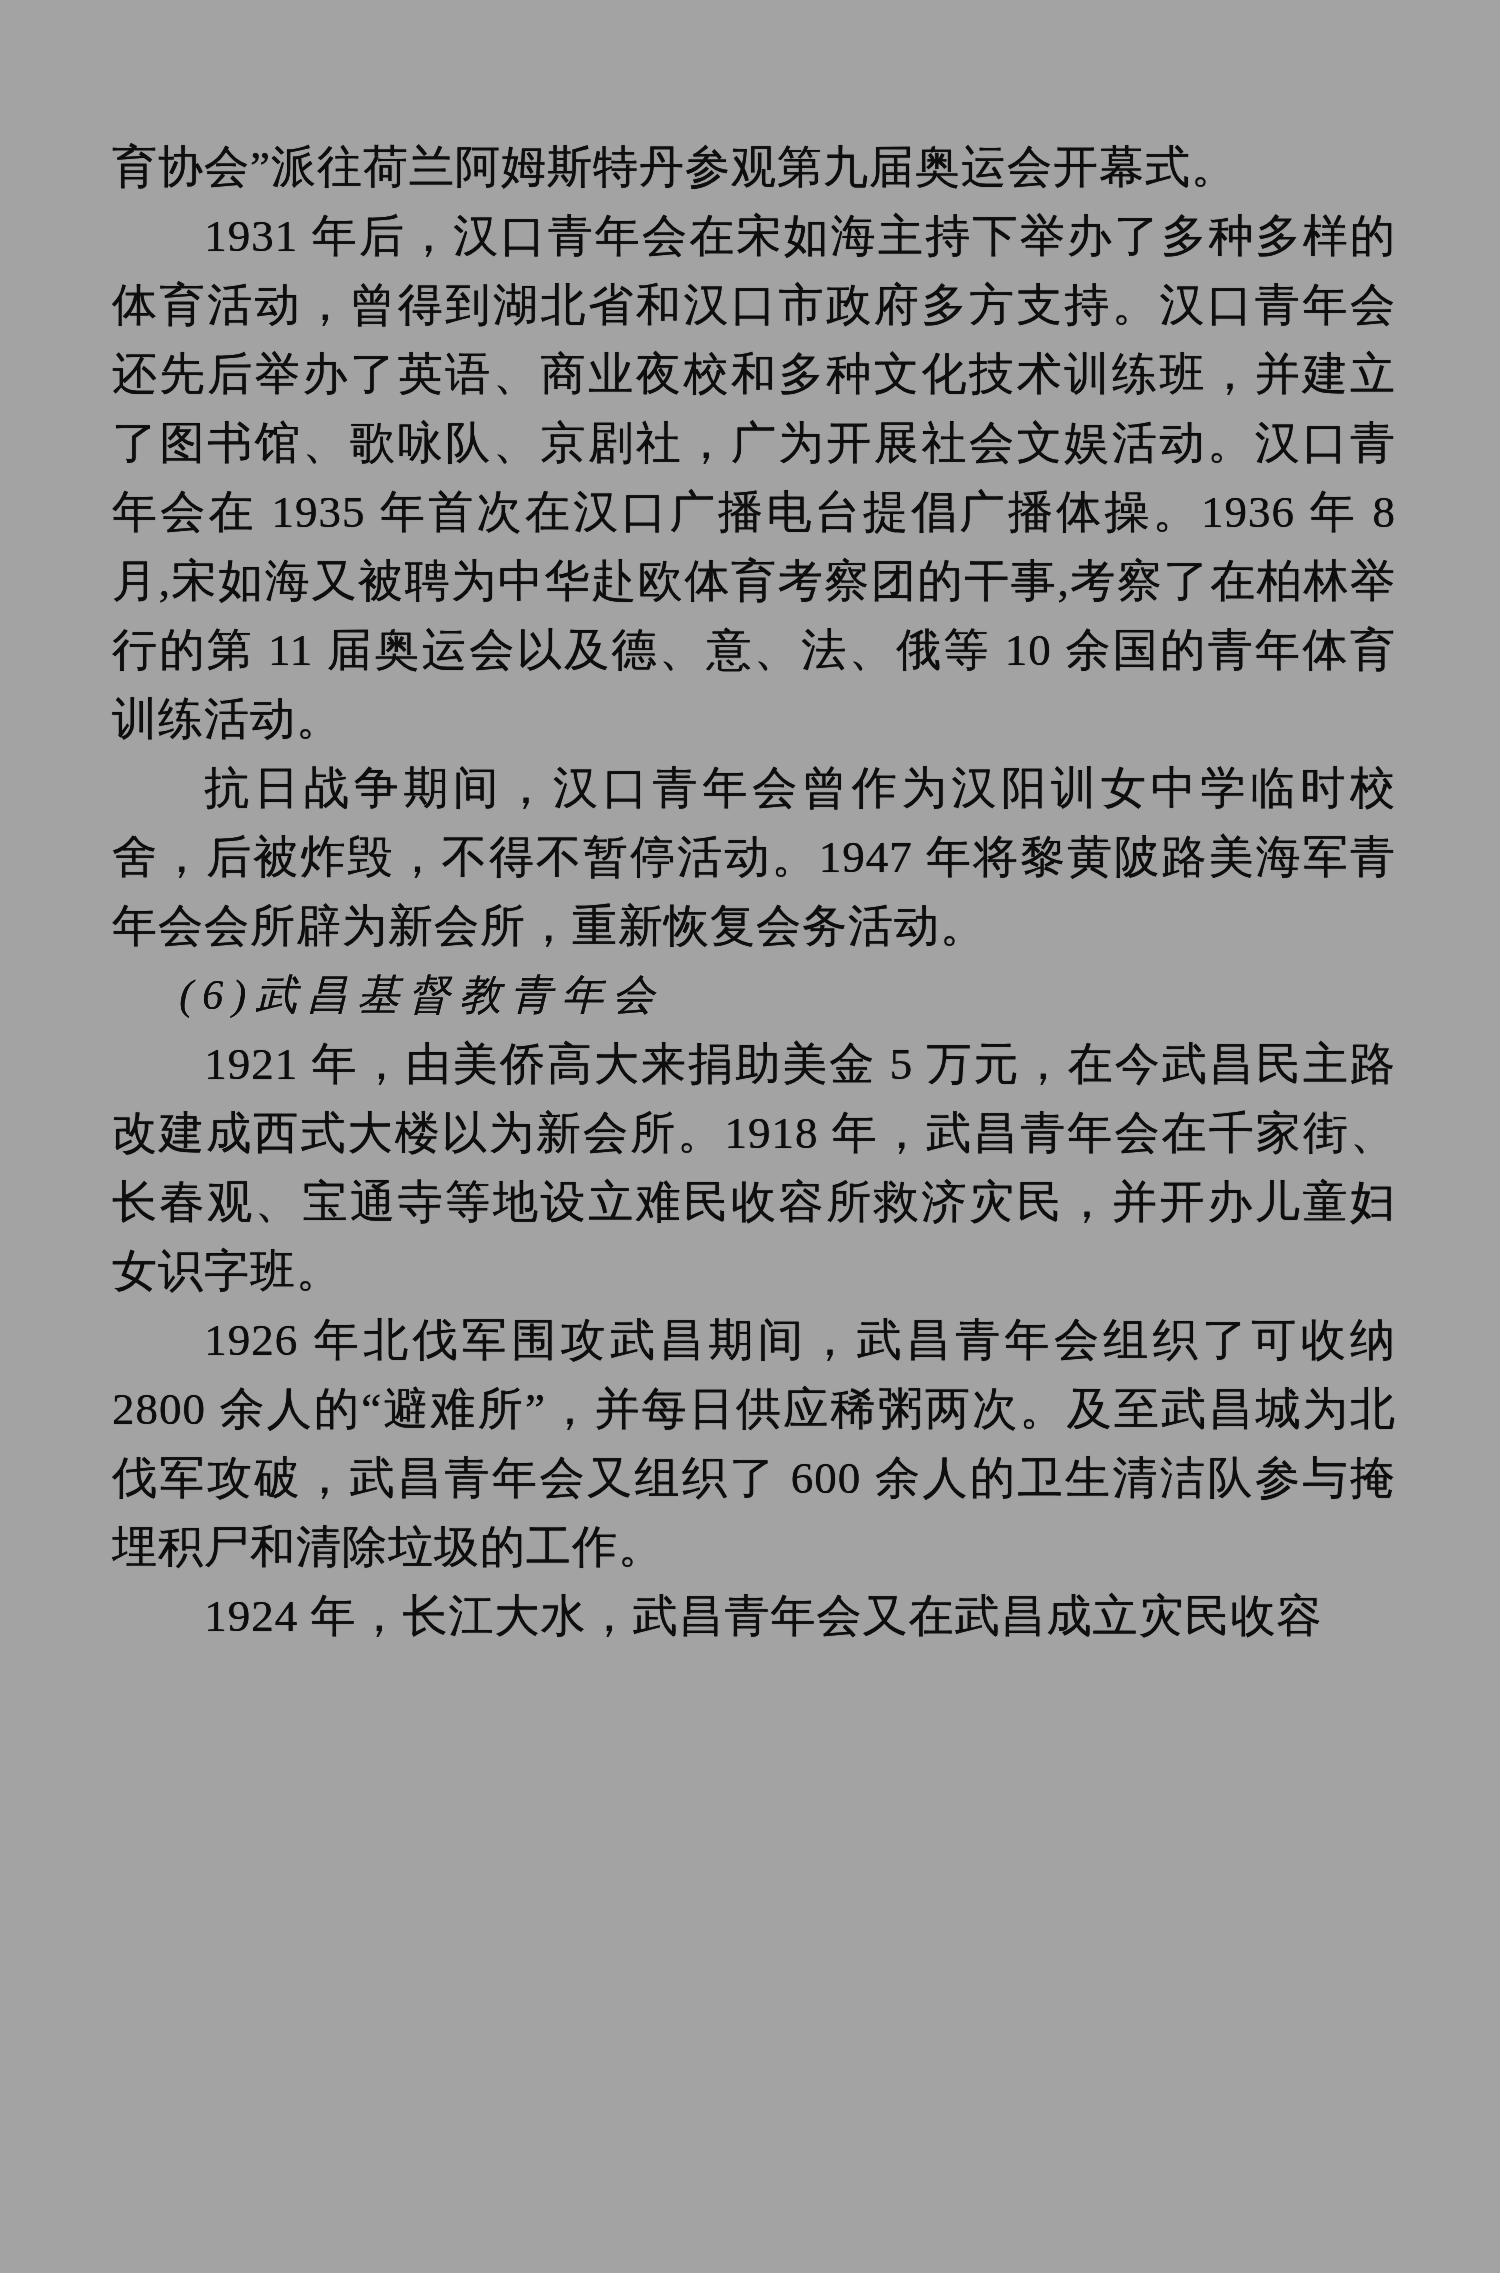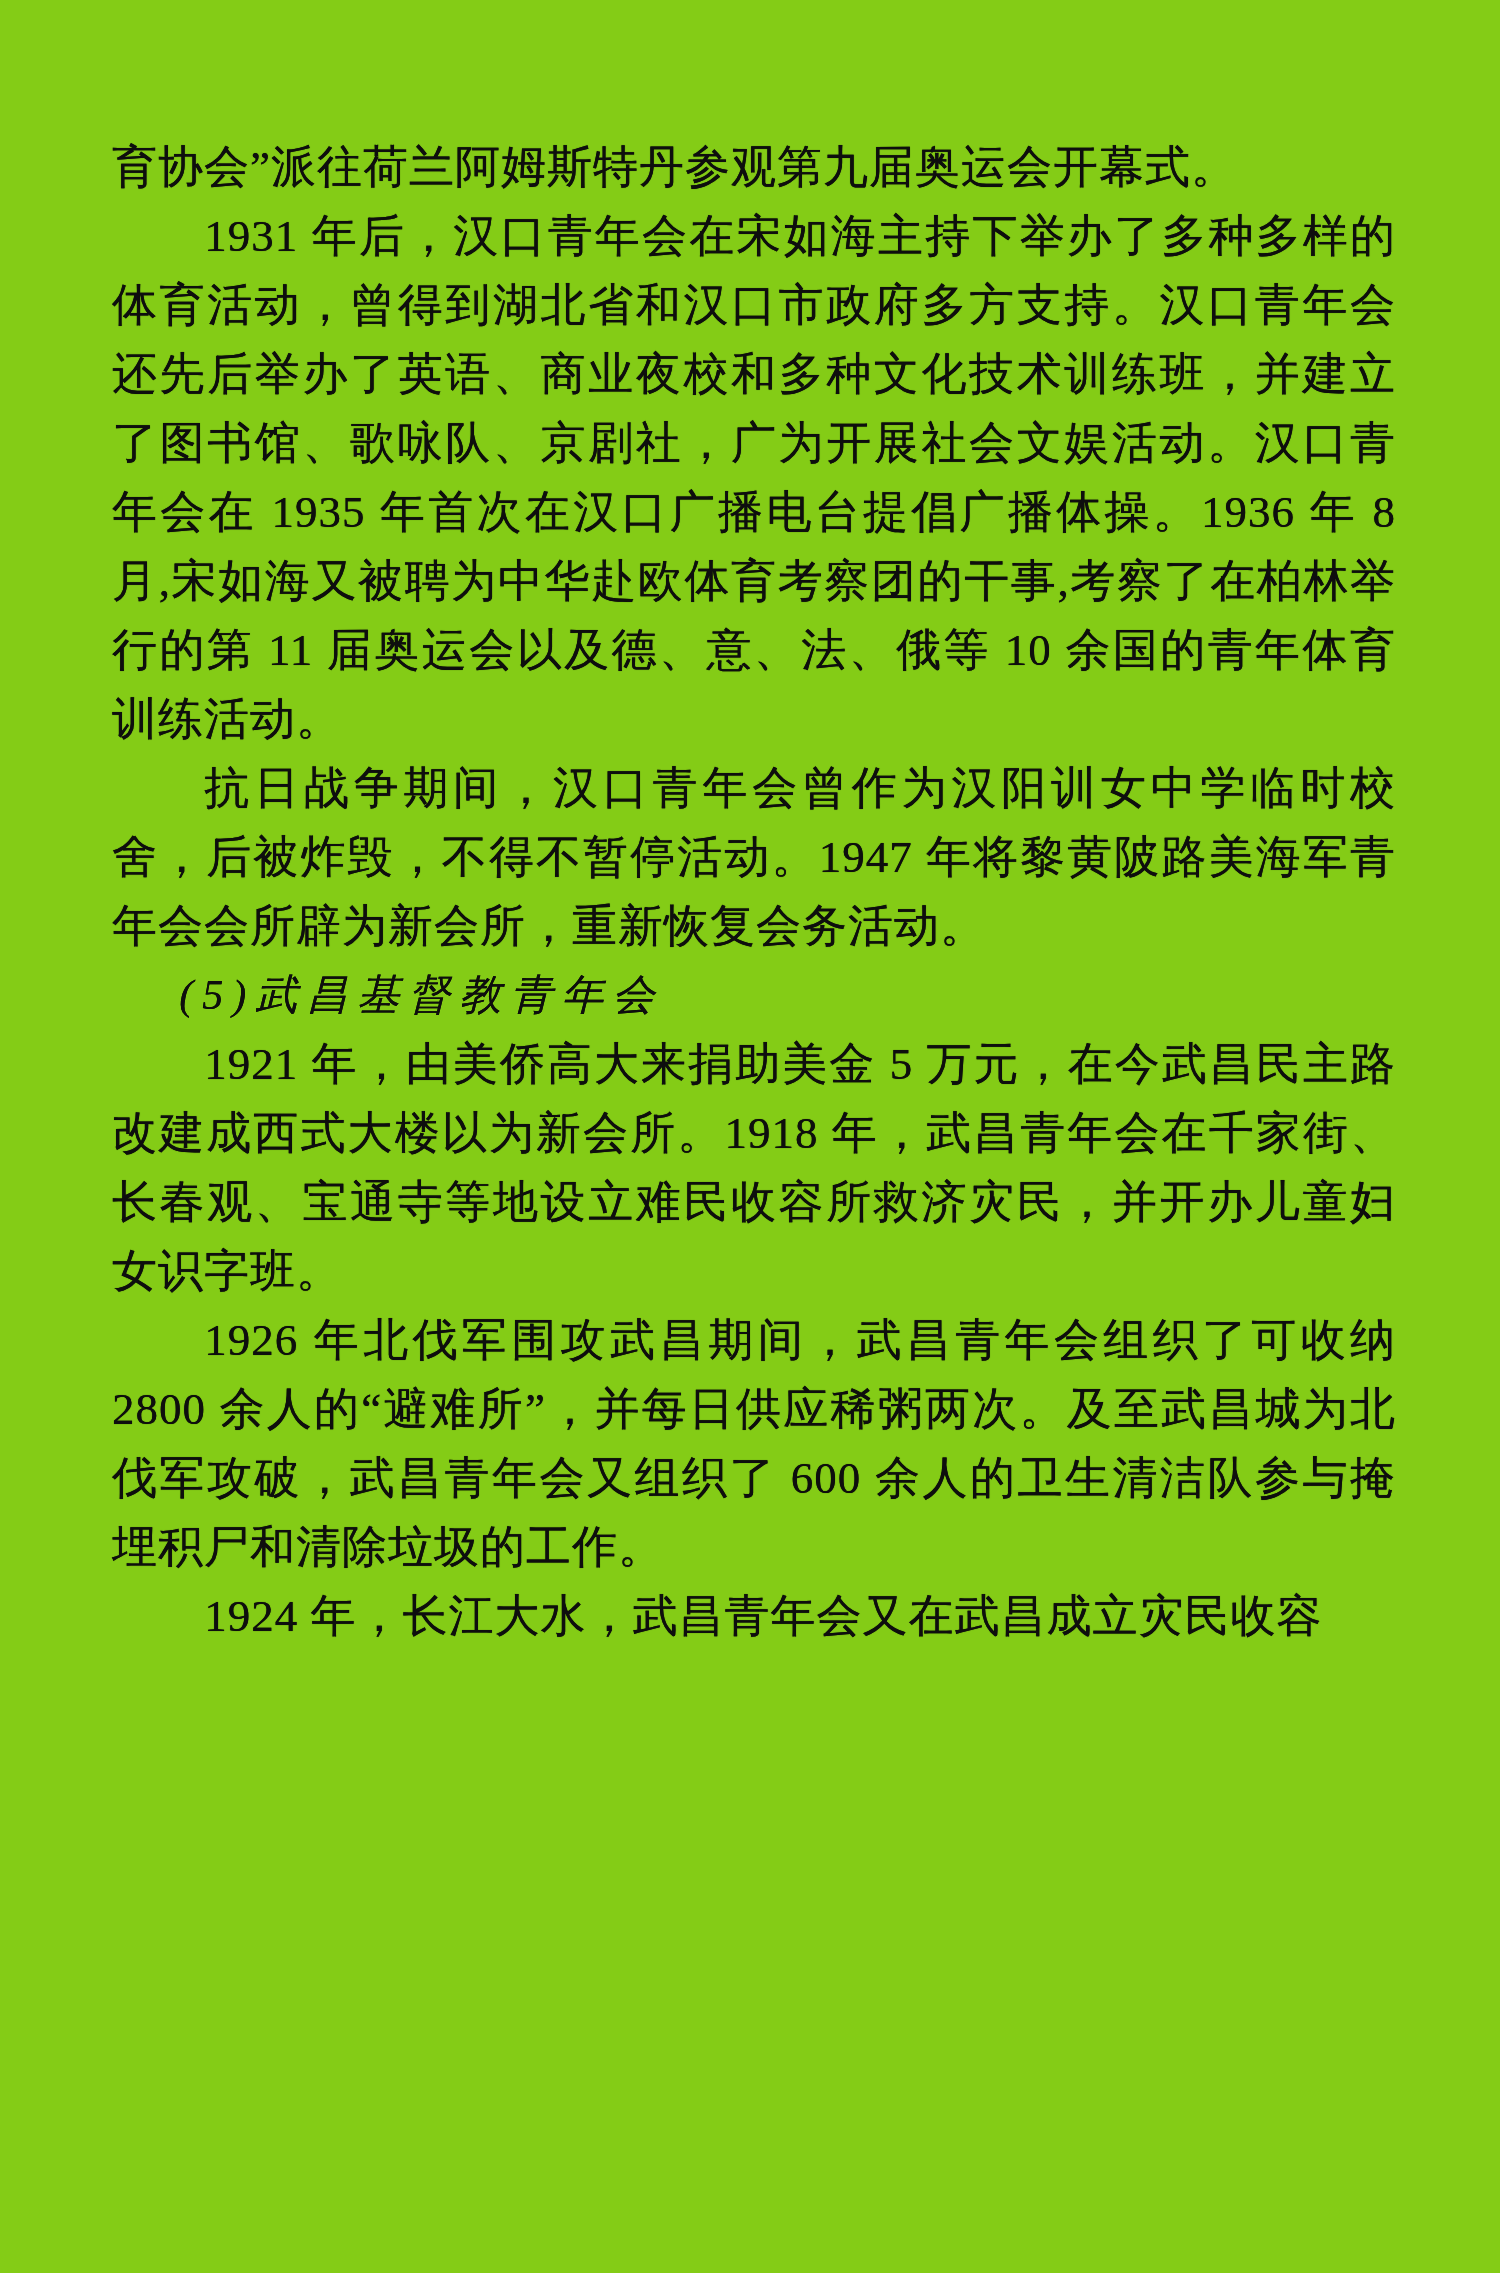--- a/index.html
+++ b/index.html
@@ -15,21 +15,21 @@
     font-family: "Liberation Serif", "DejaVu Serif", serif;
     color: #0e0e0e;
   }
   .page {
     position: absolute;
     top: 0; left: 0;
     width: 1500px;
     height: 2273px;
     padding: 133px 104px 0 112px;
     box-sizing: border-box;
-    background: #84cc16;
+    background: #a3a3a3;
   }
   .para {
     margin: 0;
     font-size: 45px;
     line-height: 69px;
     letter-spacing: 1px;
     text-align: justify;
     text-align-last: left;
     text-shadow: 0 0 0.7px #000;
   }
@@ -55,17 +55,17 @@
     text-shadow: 0 0 0.5px #000;
   }
 </style>
 </head>
 <body>
 
 <div class="page">
   <p class="para">育协会”派往荷兰阿姆斯特丹参观第九届奥运会开幕式。</p>
   <p class="para indent">1931 年后，汉口青年会在宋如海主持下举办了多种多样的体育活动，曾得到湖北省和汉口市政府多方支持。汉口青年会还先后举办了英语、商业夜校和多种文化技术训练班，并建立了图书馆、歌咏队、京剧社，广为开展社会文娱活动。汉口青年会在 1935 年首次在汉口广播电台提倡广播体操。1936 年 8 月,宋如海又被聘为中华赴欧体育考察团的干事,考察了在柏林举行的第 11 届奥运会以及德、意、法、俄等 10 余国的青年体育训练活动。</p>
   <p class="para indent">抗日战争期间，汉口青年会曾作为汉阳训女中学临时校舍，后被炸毁，不得不暂停活动。1947 年将黎黄陂路美海军青年会会所辟为新会所，重新恢复会务活动。</p>
-  <p class="kai-heading">(5)武昌基督教青年会</p>
+  <p class="kai-heading">(6)武昌基督教青年会</p>
   <p class="para indent">1921 年，由美侨高大来捐助美金 5 万元，在今武昌民主路改建成西式大楼以为新会所。1918 年，武昌青年会在千家街、长春观、宝通寺等地设立难民收容所救济灾民，并开办儿童妇女识字班。</p>
   <p class="para indent">1926 年北伐军围攻武昌期间，武昌青年会组织了可收纳 2800 余人的“避难所”，并每日供应稀粥两次。及至武昌城为北伐军攻破，武昌青年会又组织了 600 余人的卫生清洁队参与掩埋积尸和清除垃圾的工作。</p>
   <p class="para indent">1924 年，长江大水，武昌青年会又在武昌成立灾民收容</p>
 </div>
 
 </body></html>

